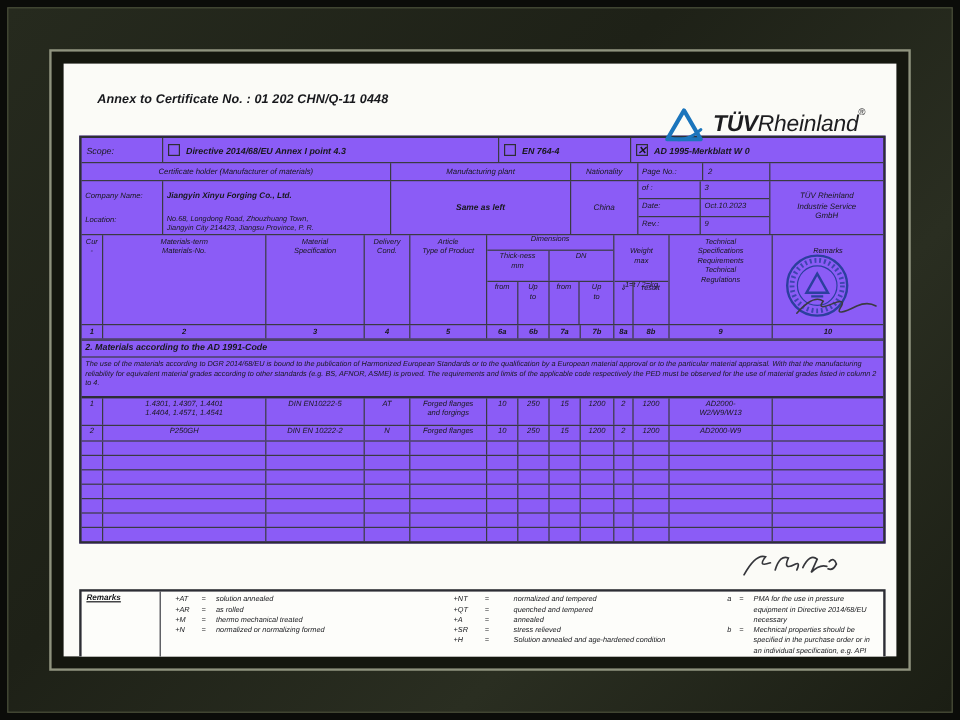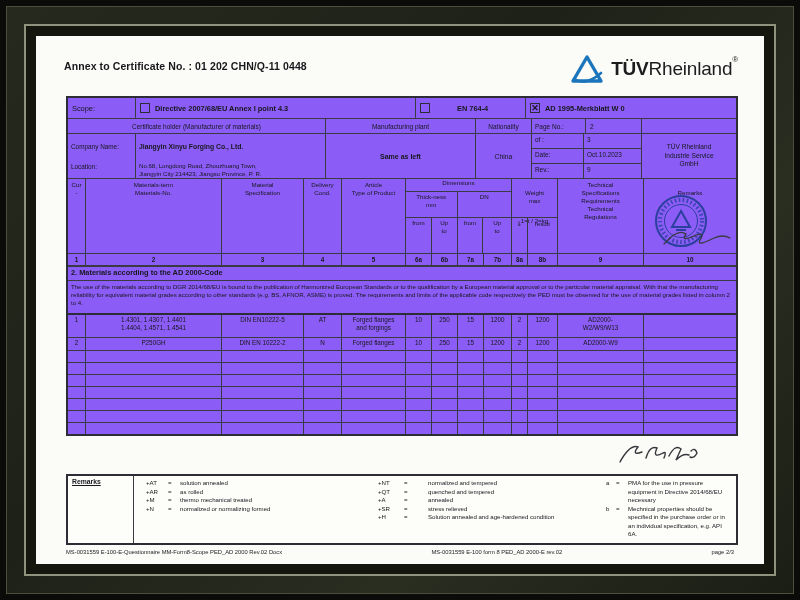--- a/index.html
+++ b/index.html
@@ -1,44 +1,44 @@
 <!DOCTYPE html>
 <html><head>
 <meta charset="utf-8">
 <style>
   html,body{margin:0;padding:0;}
   body{width:800px;height:600px;font-family:"Liberation Sans",sans-serif;background:#000;}
   
   .frame{width:800px;height:600px;box-sizing:border-box;background:#0b0c09;padding:6px;}
-  .f1{width:100%;height:100%;box-sizing:border-box;background:#23261b;border:1px solid #4a4f3a;padding:17px;
-      background-image:linear-gradient(135deg,#262a1e 0%,#1e2117 40%,#2a2e21 70%,#1b1e14 100%);}
+  .f1{width:100%;height:100%;box-sizing:border-box;background:#23261b;border:1px solid #4a4f3a;padding:34px;
+      background-image:linear-gradient(135deg,#262a1e 0%,#1e2117 40%,#2a2e21 70%,#1b1e14 100%);font-style:italic;}
   .f2{width:100%;height:100%;box-sizing:border-box;border:2px solid #8f937e;background:#15170f;padding:10px;}
   .page{width:100%;height:100%;background:#fbfbf7;color:#17181c;position:relative;overflow:hidden;}
 
   .page-top{display:flex;justify-content:space-between;align-items:flex-start;padding:16px 26px 0 28px;height:60px;box-sizing:border-box;}
   .annex-title{font-size:10.5px;font-weight:bold;margin-top:8px;letter-spacing:.1px;}
-  .logo{display:flex;align-items:center;gap:7px;margin-top:2px;}
+  .logo{display:flex;align-items:center;gap:7px;margin-top:20px;}
   .logo-text{font-size:19px;letter-spacing:-.2px;color:#1d1d20;}
   .logo-text .tuv{font-weight:800;}
   .logo-text .rh{font-weight:400;}
   .logo-text sup{font-size:8px;position:relative;top:-6px;}
 
   .content{width:668px;margin:0 auto;}
   .tbl{width:668px;border:2px solid #2d2e35;background:#8b5cf6;}
   .r{display:flex;border-bottom:1px solid #3a3b42;}
   .c{box-sizing:border-box;border-right:1px solid #3a3b42;white-space:pre-line;overflow:hidden;}
   .last{border-right:none !important;}
   .pre{white-space:pre-line;}
 
   
   .scope-row{height:20px;align-items:stretch;font-size:7.4px;}
   .scope-row .c{display:flex;align-items:center;padding:0 4px;}
   .s-label{width:68px;}
   .s-opt1{width:280px;}
-  .s-opt2{width:110px;gap:22px;}
+  .s-opt2{width:110px;}
   .s-opt3{width:210px;}
   .opt-label{font-weight:bold;}
   .cb{display:inline-flex;width:8px;height:8px;border:1px solid #2d2e35;margin-right:5px;flex:0 0 auto;
       align-items:center;justify-content:center;font-size:9px;line-height:8px;font-weight:bold;}
 
   
   .certhdr-row{height:14px;font-size:6.5px;}
   .certhdr-row .c{display:flex;align-items:center;justify-content:center;}
   .h1{width:258px;} .h2{width:150px;} .h3{width:56px;}
   .h4{width:54px;justify-content:flex-start !important;padding-left:3px;}
@@ -139,21 +139,21 @@
       </div>
     </div>
 
     <div class="content">
       <div class="tbl">
 
         <div class="r scope-row">
           <div class="c s-label">Scope:</div>
           <div class="c s-opt1">
             <span class="cb"></span>
-            <span class="opt-label">Directive 2007/68/EU Annex I point 4.3</span>
+            <span class="opt-label">Directive 2014/68/EU Annex I point 4.3</span>
           </div>
           <div class="c s-opt2">
             <span class="cb"></span>
             <span class="opt-label">EN 764-4</span>
           </div>
           <div class="c s-opt3 last">
             <span class="cb"><span>✕</span></span>
             <span class="opt-label">AD 1995-Merkblatt W 0</span>
           </div>
         </div>
@@ -269,21 +269,21 @@
           <div class="c w-6b">6b</div>
           <div class="c w-7a">7a</div>
           <div class="c w-7b">7b</div>
           <div class="c w-8a">8a</div>
           <div class="c w-8b">8b</div>
           <div class="c w-9">9</div>
           <div class="c w-10 last">10</div>
         </div>
 
         <div class="r sect-row">
-          <div class="sect">2. Materials according to the AD 2000-Code</div>
+          <div class="sect">2. Materials according to the AD 1991-Code</div>
         </div>
 
         <div class="r note-row">
           <div class="note">The use of the materials according to DGR 2014/68/EU is bound to the publication of Harmonized European Standards or to the qualification by a European material approval or to the particular material appraisal. With that the manufacturing reliability for equivalent material grades according to other standards (e.g. BS, AFNOR, ASME) is proved. The requirements and limits of the applicable code respectively the PED must be observed for the use of material grades listed in column 2 to 4.</div>
         </div>
 
         <div class="r dr dr1">
           <div class="c w-cur">1</div>
           <div class="c w-mat">1.4301, 1.4307, 1.4401
 1.4404, 1.4571, 1.4541</div>

